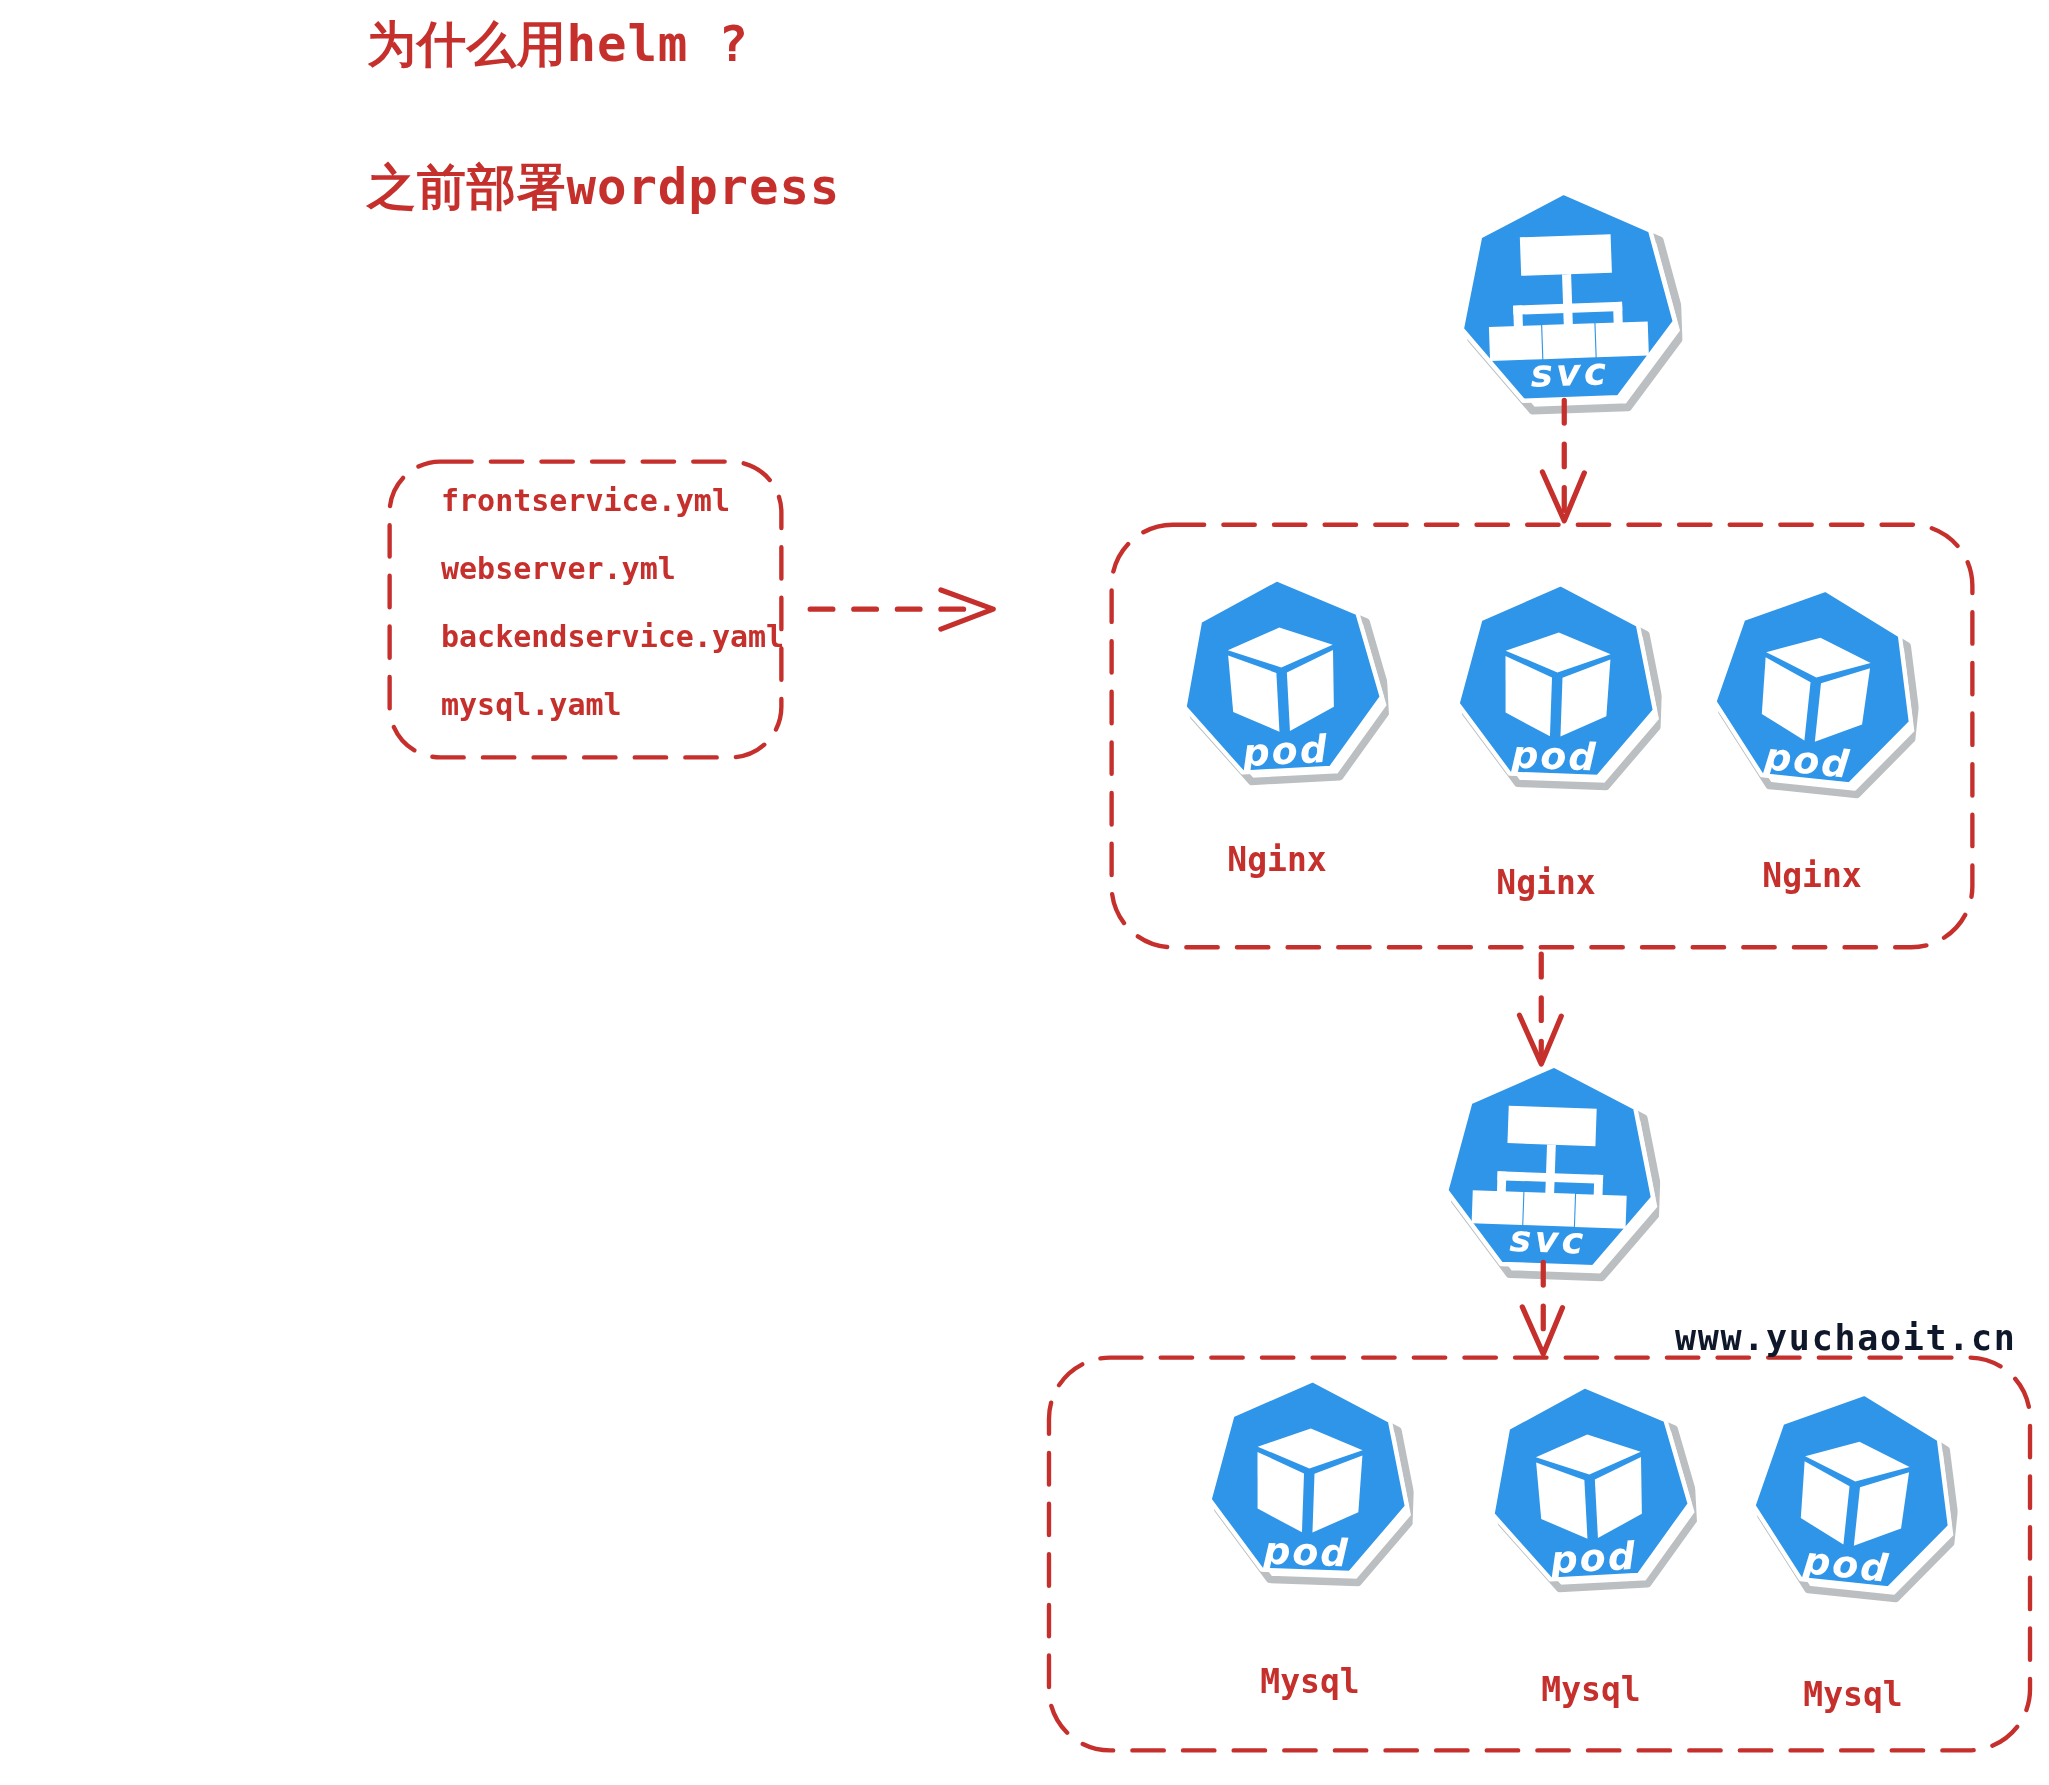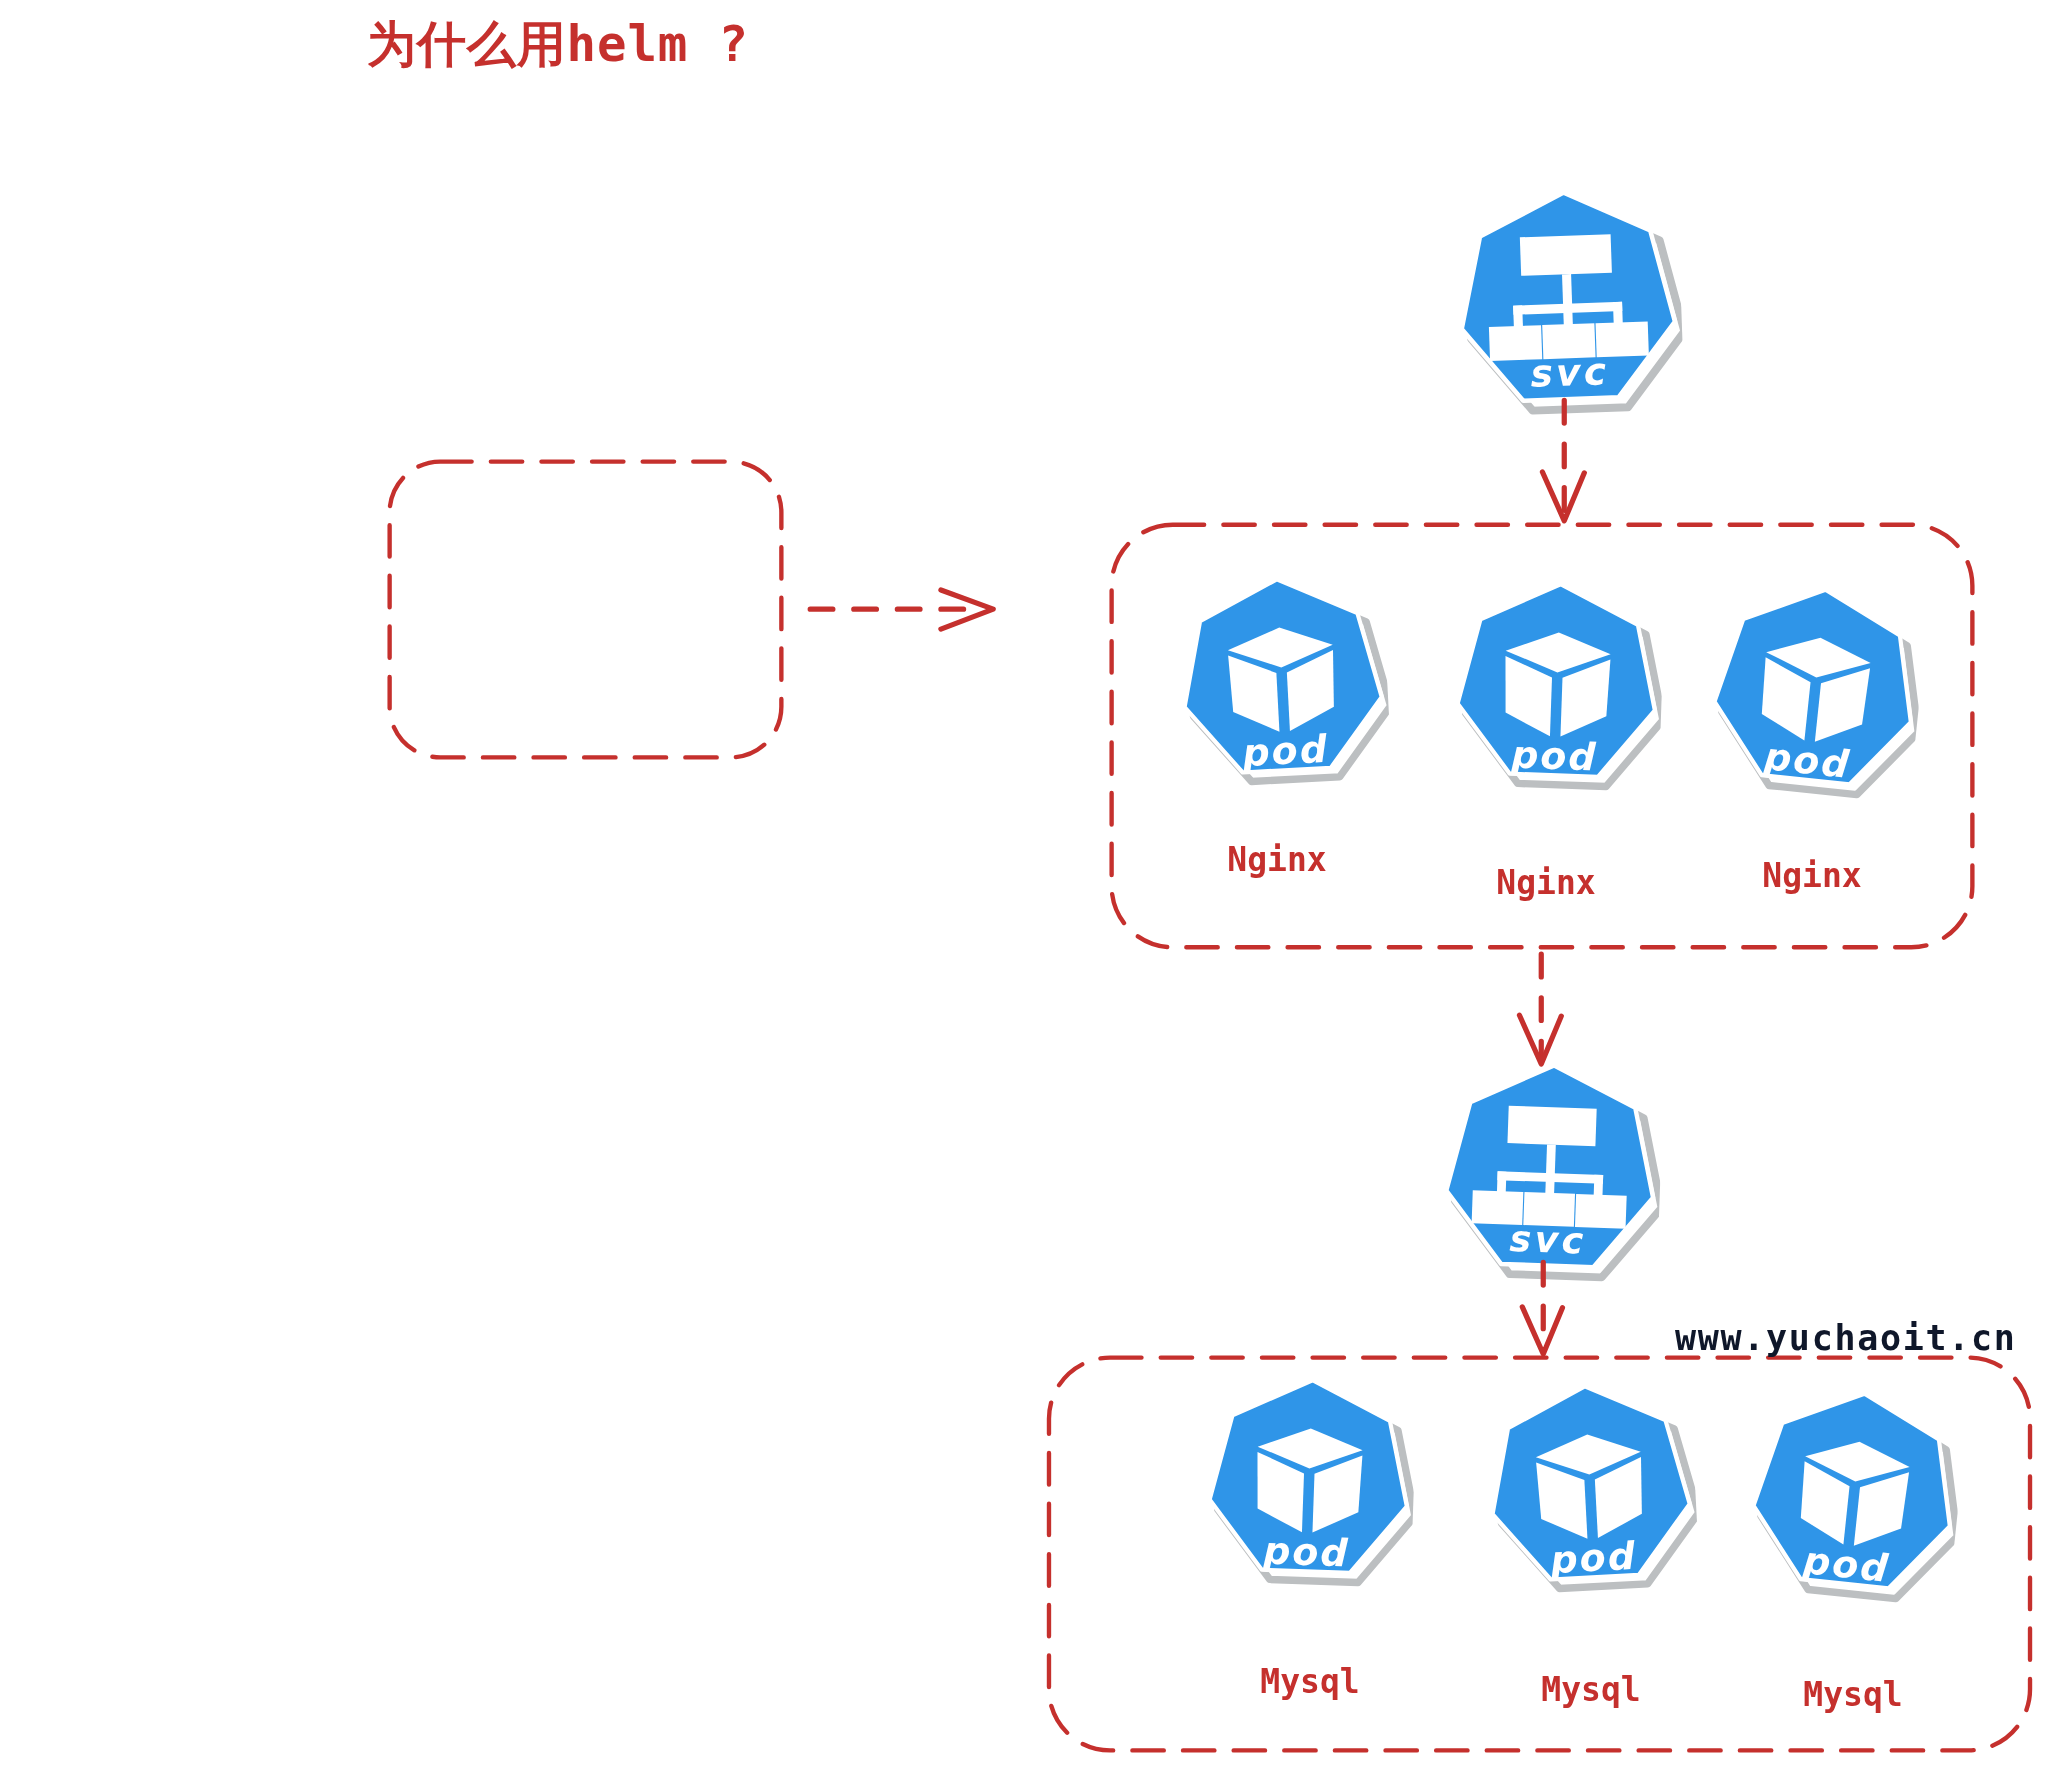--- a/index.html
+++ b/index.html
@@ -54,25 +54,32 @@
         <rect x="96" y="102" width="8" height="20" fill="#ffffff"></rect>
         <rect x="140" y="102" width="8" height="20" fill="#ffffff"></rect>
         <rect x="30" y="120" width="46" height="30" fill="#ffffff"></rect>
         <rect x="77" y="120" width="46" height="30" fill="#ffffff"></rect>
         <rect x="124" y="120" width="46" height="30" fill="#ffffff"></rect>
       </symbol>
     </defs>
   </svg>
 
   <div class="title t1 red-text">为什么用helm ?</div>
+  <div class="title t2 red-text">之前部署wordpress</div>
 
 
   <svg class="abs" style="left:387px;top:459px" width="397" height="301" viewBox="0 0 455 345">
     <rect x="3" y="3" width="449" height="339" rx="58" class="dash-rect"></rect>
   </svg>
+  <div class="files-list">
+    <div class="file-item">frontservice.yml</div>
+    <div class="file-item">webserver.yml</div>
+    <div class="file-item">backendservice.yaml</div>
+    <div class="file-item">mysql.yaml</div>
+  </div>
 
   <svg class="abs" style="left:804px;top:549px" width="205" height="122" viewBox="0 0 235 140">
     <line x1="7" y1="69" x2="190" y2="69" class="arrow-line"></line>
     <polyline points="157,47 217,69 157,92" class="arrow-head"></polyline>
   </svg>
 
   <div class="icon-wrap rot-d" style="left:1452px;top:188px;width:231px;height:227px">
     <svg viewBox="0 0 200 200" width="231" height="227">
       <use href="#sym-svc-shape"></use>
       <text x="100" y="174" class="icon-text svc-text">svc</text>

